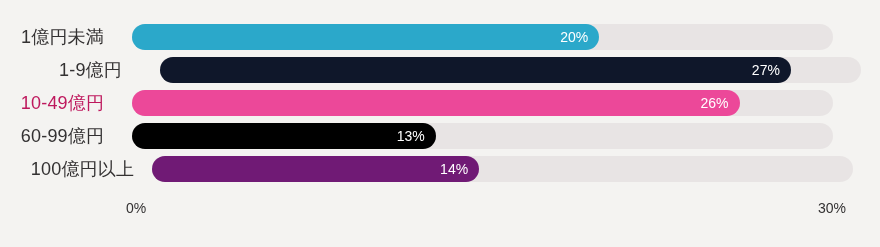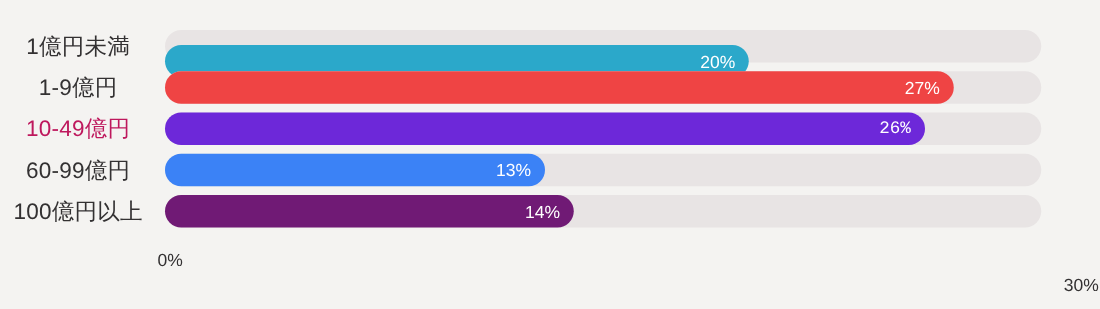--- a/index.html
+++ b/index.html
@@ -85,71 +85,71 @@
   }
   .axis-tick {
     position: absolute;
     font-size: 14px;
     color: #333132;
     top: 0;
     line-height: 20px;
     white-space: nowrap;
   }
   .axis-tick.min { left: 126px; }
-  .axis-tick.max { left: 851px; margin-top: 20px; }
+  .axis-tick.max { left: 818px; }
 </style>
 </head>
 <body style="background: rgb(244, 243, 241);">
 
 <div id="chart">
 
   <div class="rows">
 
     <div class="row">
       <div class="cat-label" style="color: rgb(51, 49, 50);">1億円未満</div>
       <div class="track-wrap">
         <div class="track" style="background: rgb(232, 228, 228);"></div>
-        <div class="bar" style="width: 66.6667%; background: rgb(43, 168, 202); margin-top: 12px;">
+        <div class="bar" style="width: 66.6667%; background: rgb(43, 168, 202);">
           <span class="bar-value" style="color: rgb(255, 255, 255);">20%</span>
         </div>
       </div>
     </div>
 
     <div class="row">
-      <div class="cat-label" style="color: rgb(51, 49, 50);">1-9億円</div>
+      <div class="cat-label" style="color: rgb(51, 49, 50); padding-left: 28px;">1-9億円</div>
       <div class="track-wrap">
         <div class="track" style="background: rgb(232, 228, 228);"></div>
-        <div class="bar" style="width: 90%; background: #ef4444;">
+        <div class="bar" style="width: 90%; background: #0f172a;">
           <span class="bar-value" style="color: rgb(255, 255, 255);">27%</span>
         </div>
       </div>
     </div>
 
     <div class="row">
       <div class="cat-label" style="color: #be185d;">10-49億円</div>
       <div class="track-wrap">
         <div class="track" style="background: rgb(232, 228, 228);"></div>
-        <div class="bar" style="width: 86.6667%; background: #6d28d9; font-family: Liberation Mono, monospace;">
+        <div class="bar" style="width: 86.6667%; background: #ec4899;">
           <span class="bar-value" style="color: rgb(255, 255, 255);">26%</span>
         </div>
       </div>
     </div>
 
     <div class="row">
       <div class="cat-label" style="color: rgb(51, 49, 50);">60-99億円</div>
       <div class="track-wrap">
         <div class="track" style="background: rgb(232, 228, 228);"></div>
-        <div class="bar" style="width: 43.3333%; background: #3b82f6;">
+        <div class="bar" style="width: 43.3333%; background: #000000;">
           <span class="bar-value" style="color: rgb(255, 255, 255);">13%</span>
         </div>
       </div>
     </div>
 
     <div class="row">
-      <div class="cat-label" style="color: rgb(51, 49, 50);">100億円以上</div>
+      <div class="cat-label" style="color: rgb(51, 49, 50); padding-left: 20px;">100億円以上</div>
       <div class="track-wrap">
         <div class="track" style="background: rgb(232, 228, 228);"></div>
         <div class="bar" style="width: 46.6667%; background: #701a75;">
           <span class="bar-value" style="color: rgb(255, 255, 255);">14%</span>
         </div>
       </div>
     </div>
 
   </div>
 

